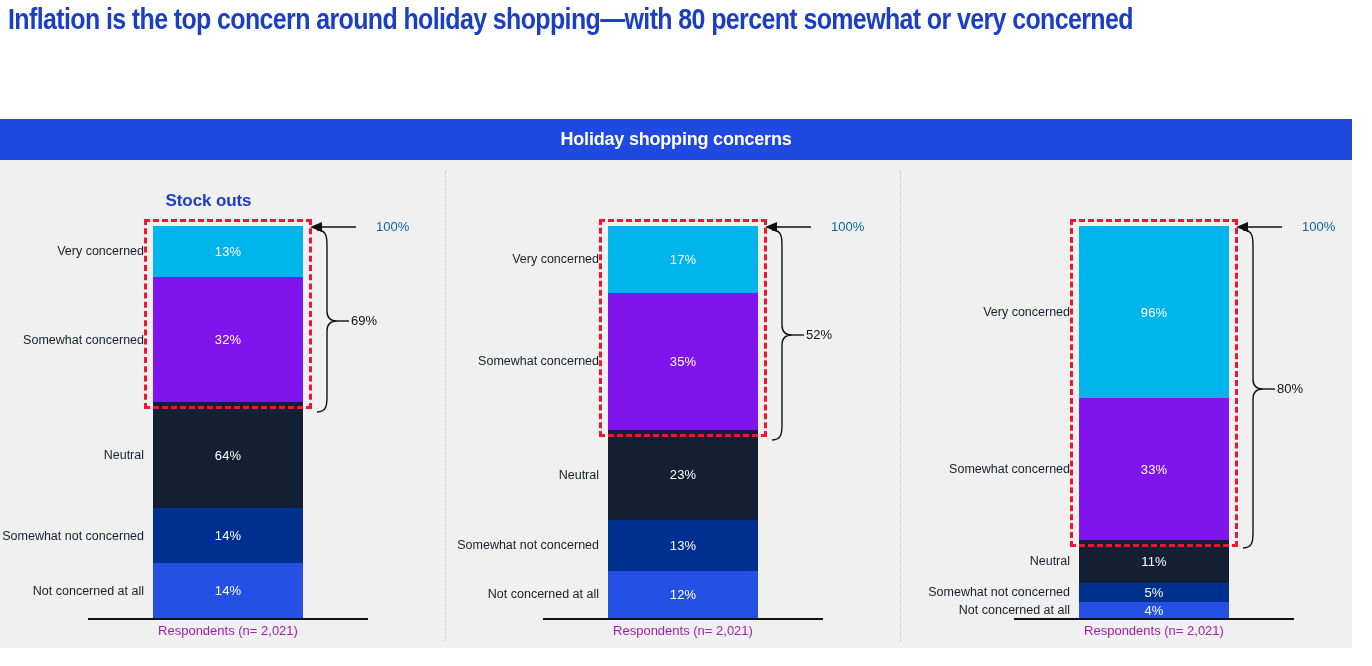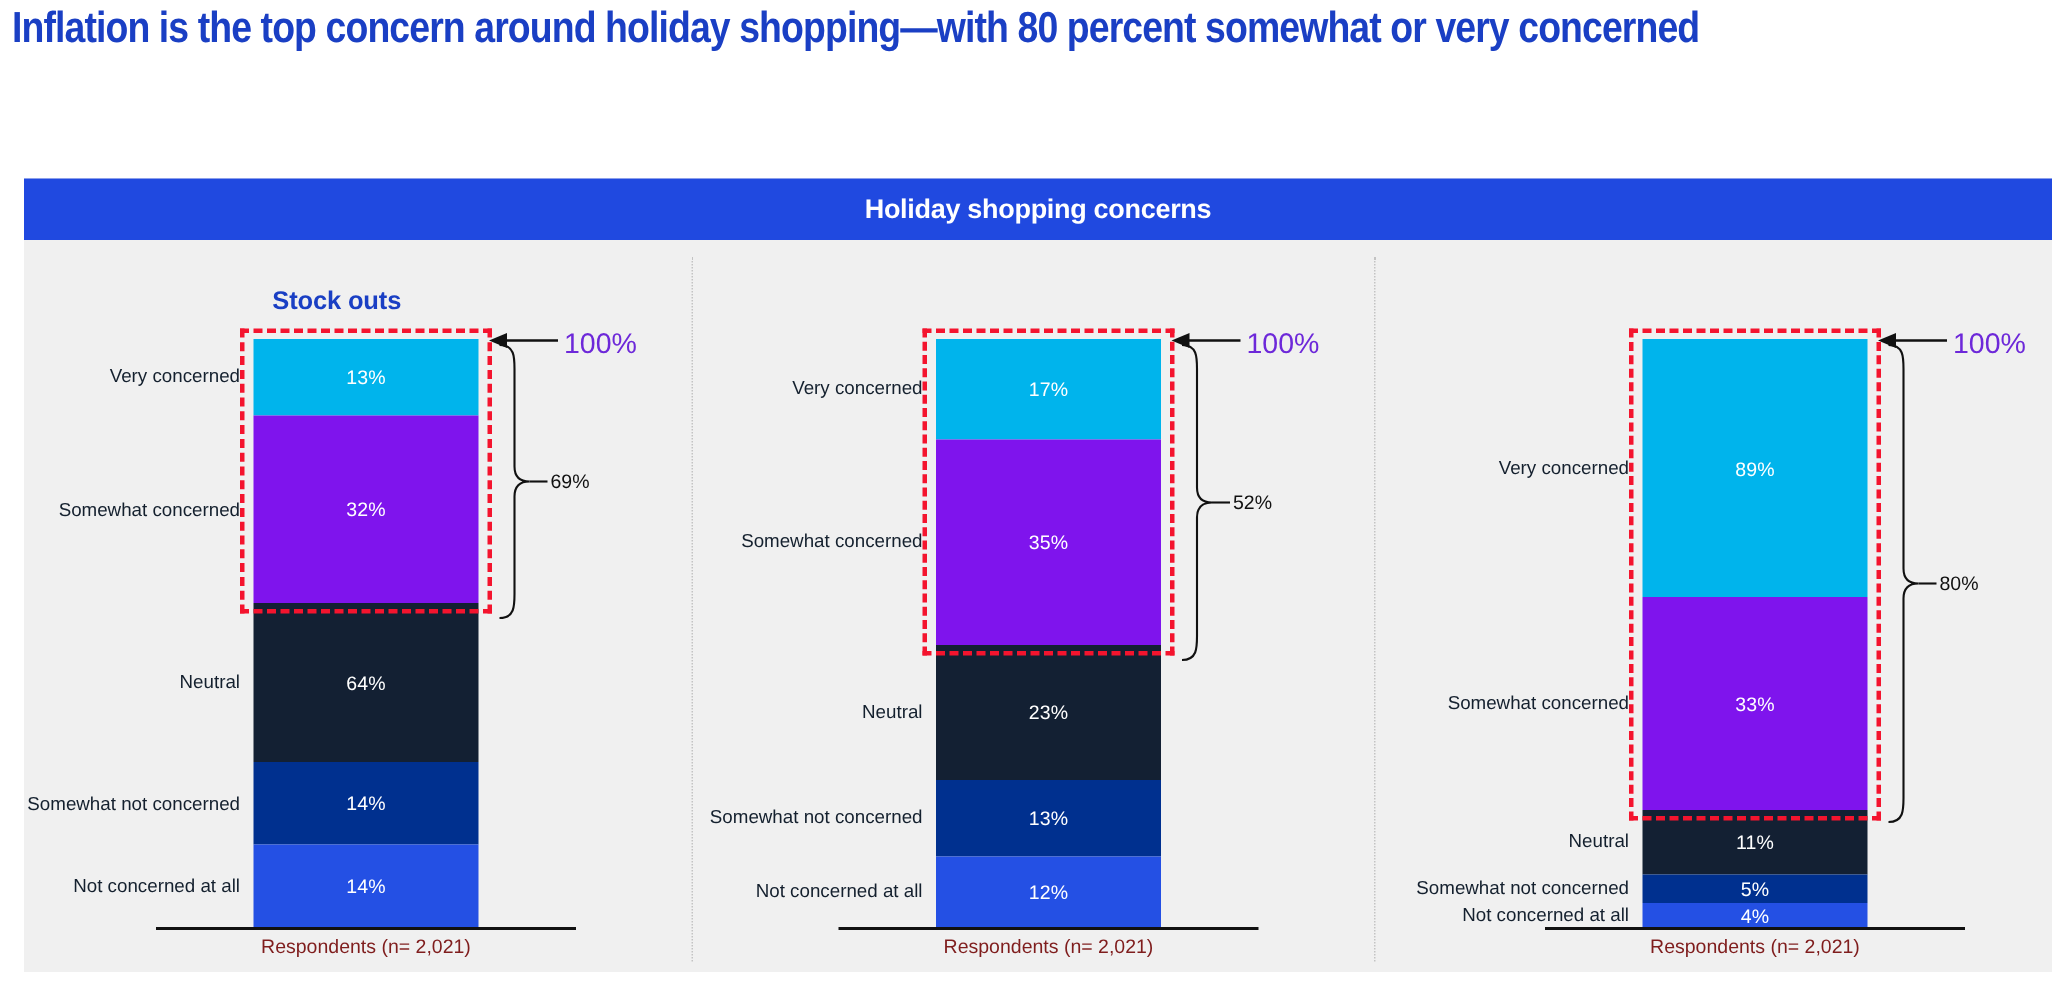--- a/index.html
+++ b/index.html
@@ -28,21 +28,21 @@
     line-height: 34px;
     letter-spacing: -0.7px;
     transform: scaleX(0.86);
     transform-origin: left top;
     white-space: normal;
   }
 
   
   #exhibit {
     position: absolute;
-    left: 16px;
+    left: 0;
     top: 119px;
     width: 1352px;
     height: 529px;
     background: #f0f0f0;
   }
   #exhibit-header {
     position: absolute;
     left: 0;
     top: 0;
     width: 100%;
@@ -136,30 +136,31 @@
   
   .axis-line {
     position: absolute;
     height: 0;
     border-top: 2px solid #111111;
   }
   .axis-caption {
     position: absolute;
     text-align: center;
     font-size: 13px;
-    color: #7f1d1d;
+    color: #a21caf;
     white-space: nowrap;
   }
 
   
   .ann-100 {
     position: absolute;
-    font-size: 19px;
-    color: #6d28d9;
+    font-size: 13px;
+    color: #0369a1;
     white-space: nowrap;
+    margin-left: 16px;
   }
   .ann-sum {
     position: absolute;
     font-size: 13px;
     color: #111111;
     white-space: nowrap;
   }
   .arrow-svg, .brace-svg { position: absolute; overflow: visible; }
 </style>
 </head>
@@ -265,21 +266,21 @@
     <div class="axis-line" style="left:98px; top:458px; width:280px;"></div>
     <div class="axis-caption" style="left:98px; top:463px; width:280px;">Respondents (n= 2,021)</div>
   </div>
 
   <div class="panel" style="left:900px; width:452px;">
 
     <div class="plot" style="left:179px; width:150px;">
       <div class="bar">
         <div class="seg" style="height:44%; background:#00B4EC;">
           <span class="seg-label">Very concerned</span>
-          <span class="seg-value">89%</span>
+          <span class="seg-value">96%</span>
         </div>
         <div class="seg" style="height:36%; background:#7F14ED;">
           <span class="seg-label">Somewhat concerned</span>
           <span class="seg-value">33%</span>
         </div>
         <div class="seg" style="height:11%; background:#132033;">
           <span class="seg-label">Neutral</span>
           <span class="seg-value">11%</span>
         </div>
         <div class="seg" style="height:5%; background:#00308F;">

